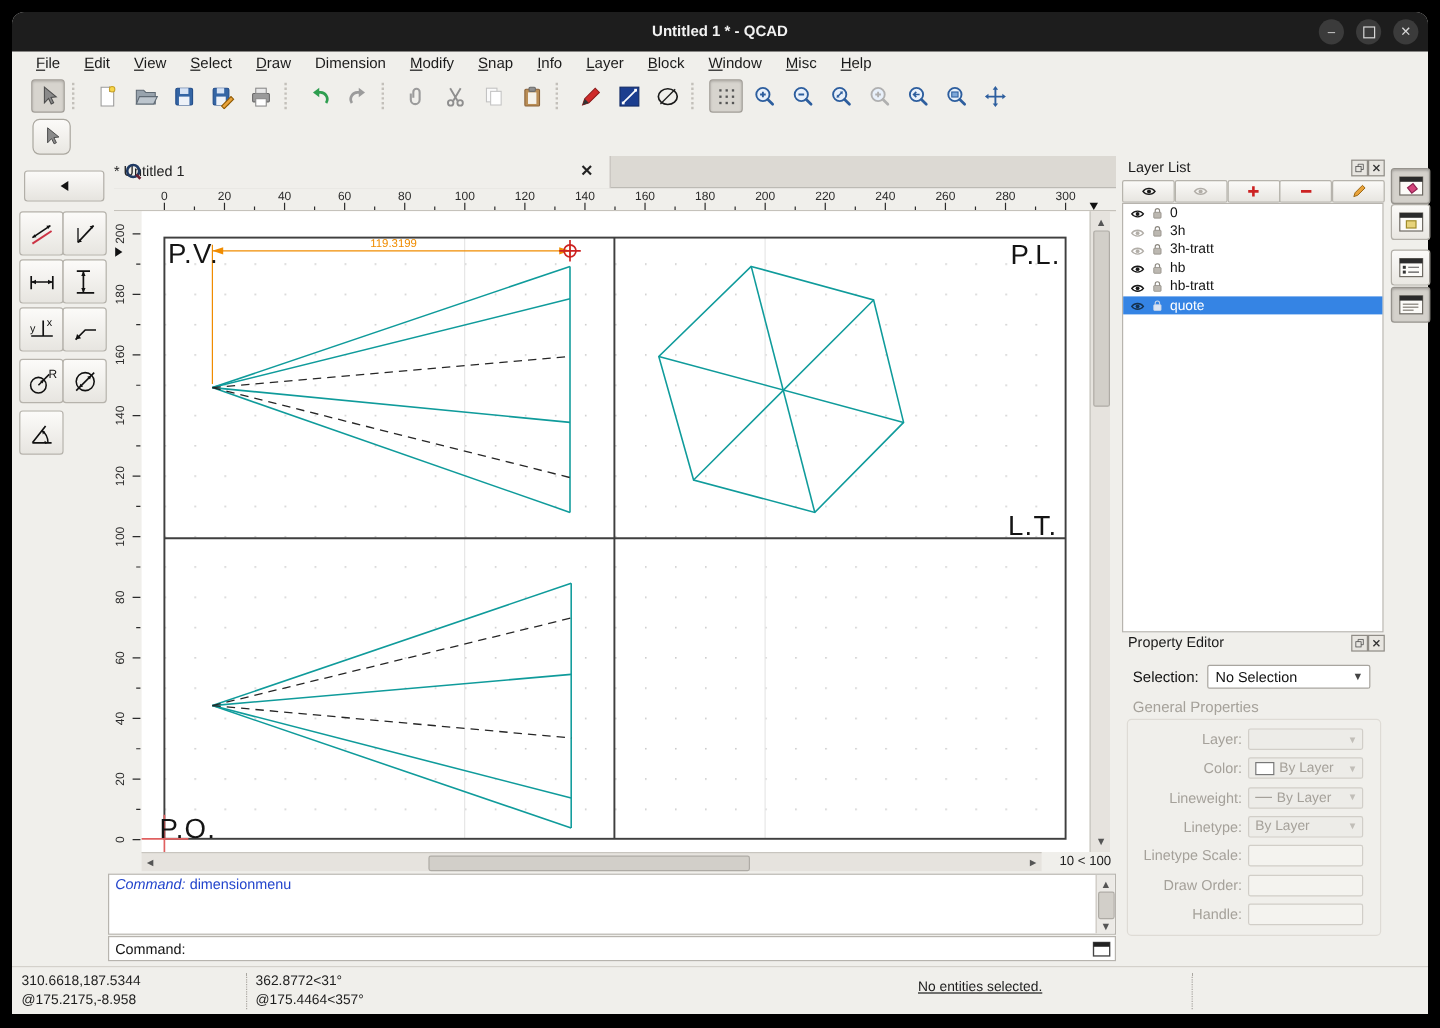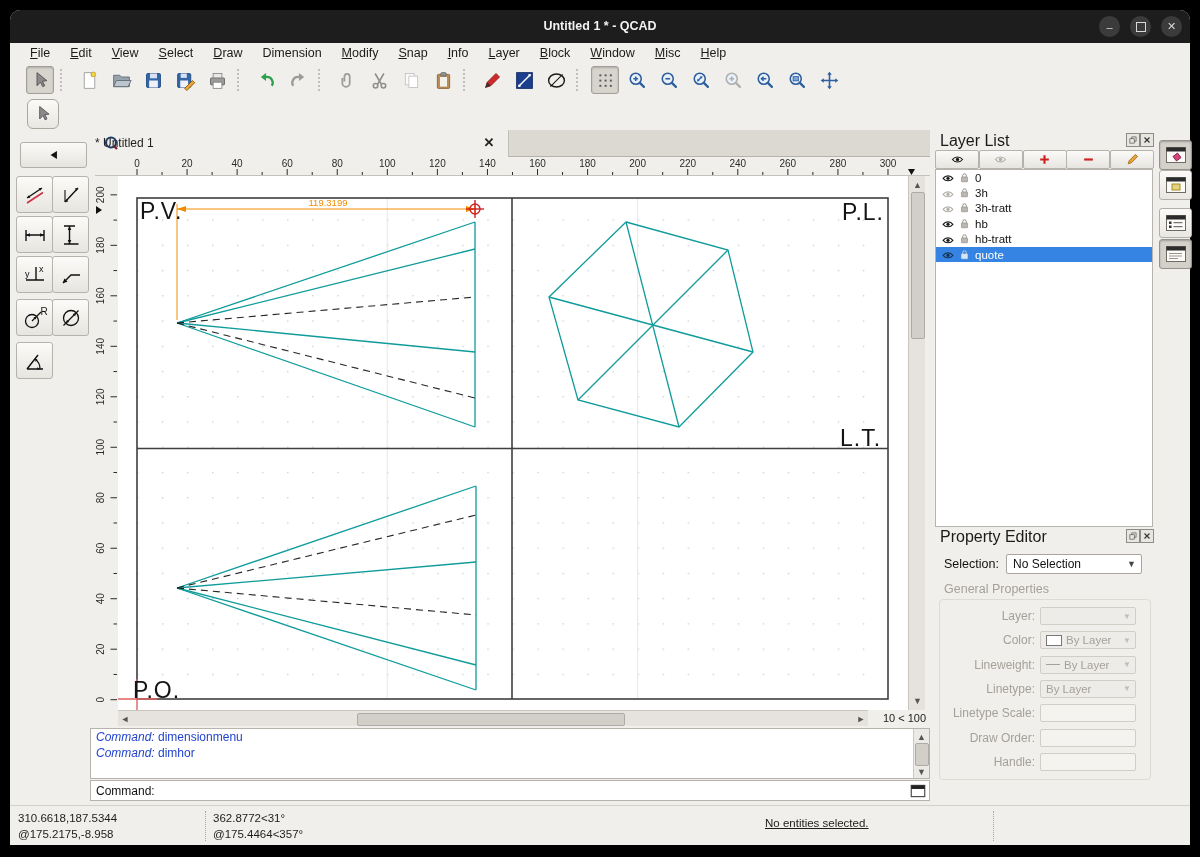--- a/index.html
+++ b/index.html
@@ -47,21 +47,21 @@
   
   #cmdhistory{left:90px;top:728px;width:840px;height:51px;background:#fff;border:1px solid #b7b4ae;box-sizing:border-box;overflow:hidden;}
   .cmdline{margin:1px 4px 0 5px;font-size:12px;line-height:15px;color:#2244cc;white-space:pre;}
   .cmdline .pfx{font-style:italic;}
   #cmdhsb{position:absolute;right:0;top:0;width:15px;height:49px;background:#eceae6;border-left:1px solid #ccc9c3;}
   #cmdinput{left:90px;top:780px;width:840px;height:21px;background:#fff;border:1px solid #b7b4ae;box-sizing:border-box;display:flex;align-items:center;}
   #cmdinput .prompt{font-size:12px;color:#111;margin-left:5px;}
   #cmdinput .field{flex:1;height:100%;}
   #cmdtoggle{width:18px;height:16px;margin-right:2px;display:flex;align-items:center;justify-content:center;}
   
-  .panelhdr{font-size:16px;color:#1a1a1a;}
+  .panelhdr{font-size:12px;color:#1a1a1a;}
   .hdrbtn{position:absolute;width:12px;height:12px;border:1px solid #8f8c86;background:#e8e6e1;display:flex;align-items:center;justify-content:center;}
   .hdrbtn svg{width:10px;height:10px;}
   .lbtn{position:absolute;top:0;height:17px;border:1px solid #b6b3ac;border-radius:2px;background:linear-gradient(#fbfaf8,#e7e5e0);display:flex;align-items:center;justify-content:center;}
   .lbtn svg{width:15px;height:13px;}
   #layerlist{left:935px;top:169px;width:218px;height:358px;background:#fff;border:1px solid #b7b4ae;box-sizing:border-box;}
   .lrow{position:relative;height:15.4px;display:flex;align-items:center;}
   .lrow .nm{font-size:11.5px;color:#111;margin-left:5px;}
   .lrow.sel{background:#3584e4;}
   .lrow.sel .nm{color:#fff;}
   .lrow svg{display:block;}
@@ -538,21 +538,20 @@
     </div>
   <div id="hscroll" class="abs">
       <div class="scrollarrow" style="left: 1px; top: 1px; width: 12px;">◄</div>
       <div class="scrollarrow" style="left: 737px; top: 1px; width: 12px;">►</div>
       <div class="thumb" style="left: 239px; top: 2px; width: 266px; height: 11px;"></div>
     </div>
   <div id="gridlabel" class="abs">10 &lt; 100</div>
 
   <div id="cmdhistory" class="abs">
       <div class="cmdline"><span class="pfx">Command:</span> dimensionmenu</div>
-      <div class="cmdline"><span class="pfx">Command:</span> dimhor</div>
       <div id="cmdhsb">
         <div class="scrollarrow" style="left: 2px; top: 1px; width: 11px;">▲</div>
         <div class="scrollarrow" style="left: 2px; top: 36px; width: 11px;">▼</div>
         <div class="thumb" style="left: 1px; top: 14px; width: 12px; height: 21px;"></div>
       </div>
     </div>
   <div id="cmdinput" class="abs">
     <span class="prompt">Command:</span>
     <div class="field"></div>
     <span id="cmdtoggle">

